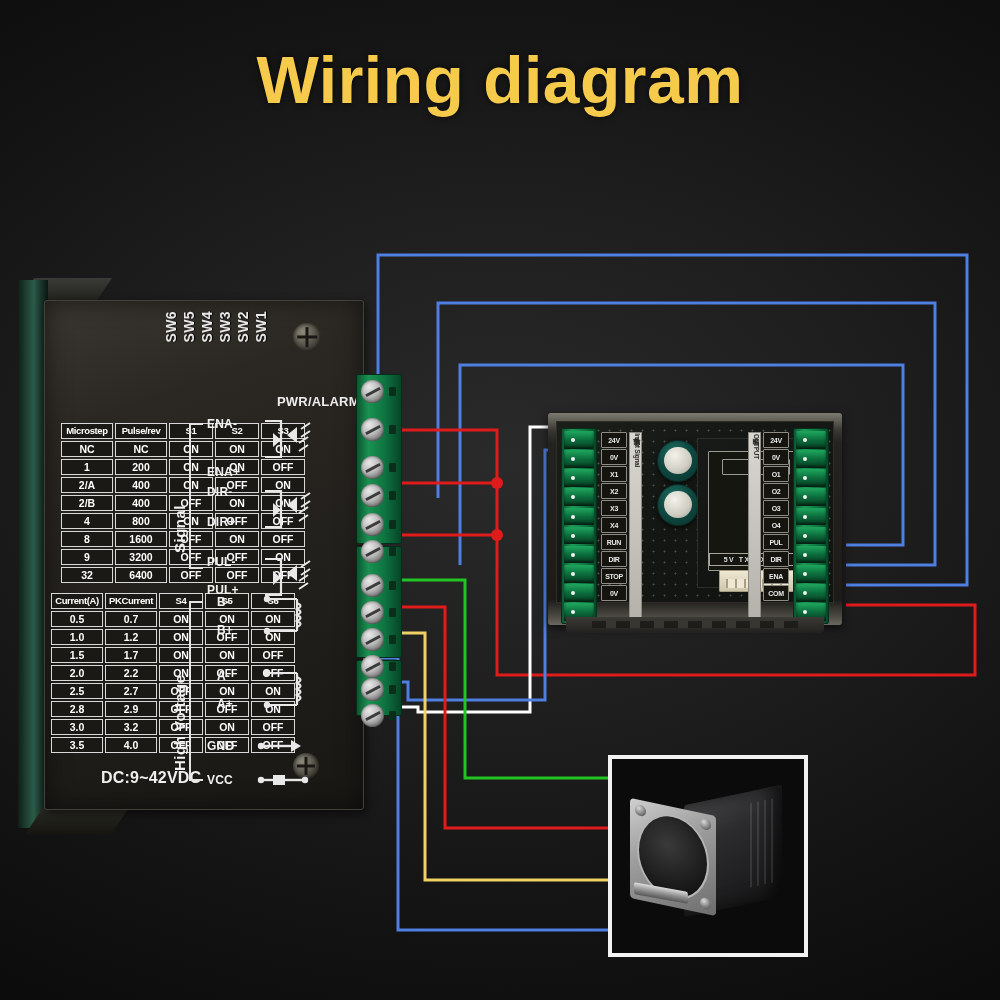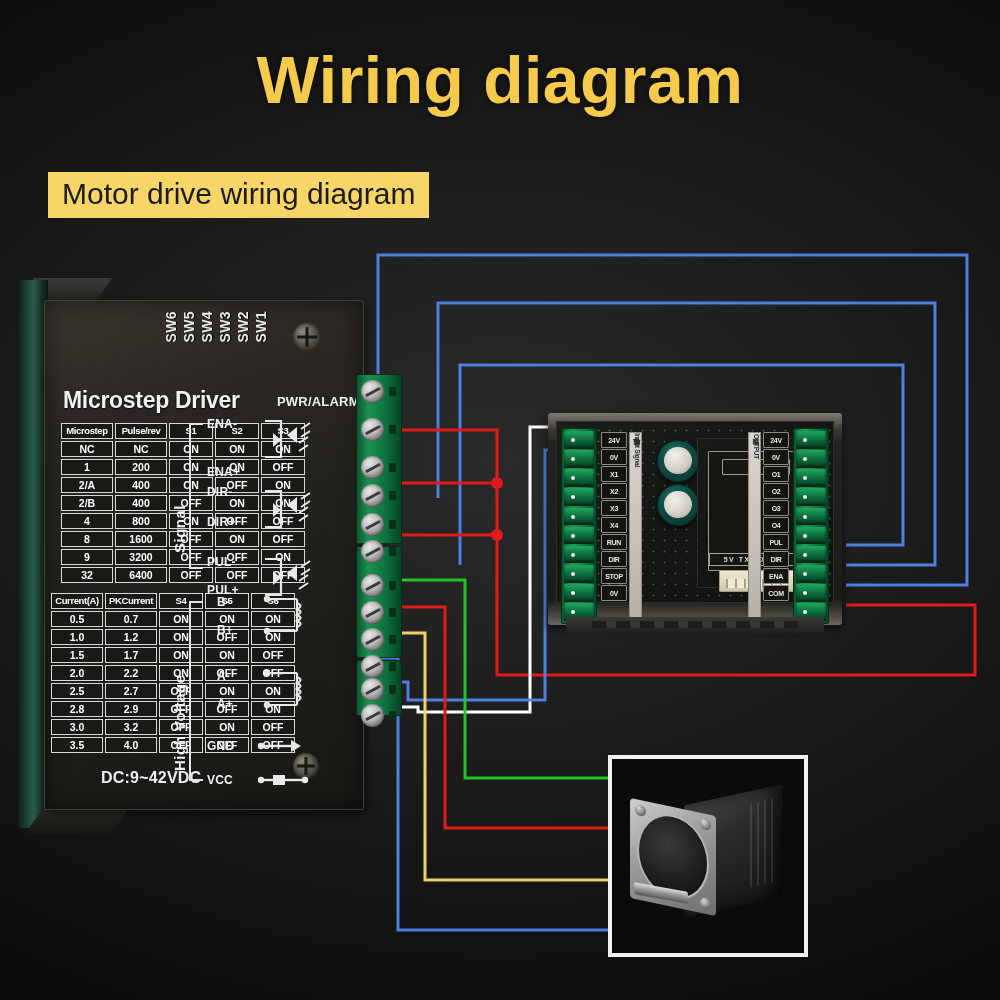--- a/index.html
+++ b/index.html
@@ -276,21 +276,20 @@
     position:absolute; width:11px; height:11px; border-radius:50%;
     background:radial-gradient(circle at 35% 30%, #d9d9d9, #6b6b6b 70%, #3a3a3a);
   }
 </style>
 </head>
 <body>
 
 <div class="stage">
 
   <div id="main-title">Wiring diagram</div>
-  <div id="sub-title">Motor drive wiring diagram</div>
 
   <svg id="wires" viewBox="0 0 1000 1000">
     <g fill="none" stroke-width="3">
 
       <polyline stroke="#4f7fe0" points="378,385 378,255 967,255 967,585 846,585"></polyline>
 
       <polyline stroke="#4f7fe0" points="438,498 438,303 935,303 935,565 846,565"></polyline>
 
       <polyline stroke="#4f7fe0" points="460,565 460,365 903,365 903,545 846,545"></polyline>
 
@@ -325,21 +324,20 @@
           <span>SW5</span>
           <span>SW4</span>
           <span>SW3</span>
           <span>SW2</span>
           <span>SW1</span>
         </div>
 
         <div class="screw" id="screw-top"></div>
         <div class="screw" id="screw-bottom"></div>
 
-        <div id="driver-name">Microstep Driver</div>
         <div id="pwr-alarm">PWR/ALARM</div>
 
         <table class="dtable" id="microstep-table">
           <thead>
               <tr>
             <th>Microstep</th>
             <th>Pulse/rev</th>
             <th>S1</th>
             <th>S2</th>
             <th>S3</th>

